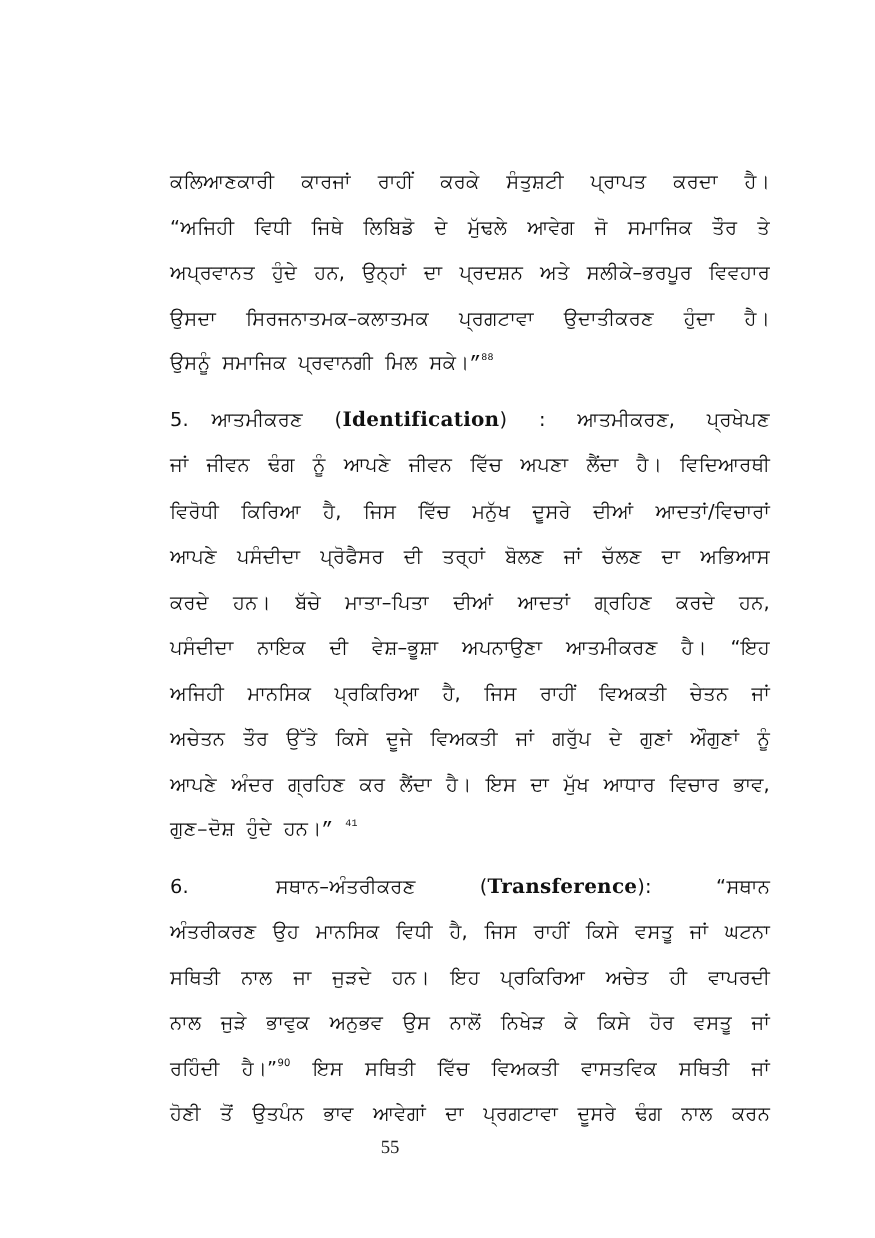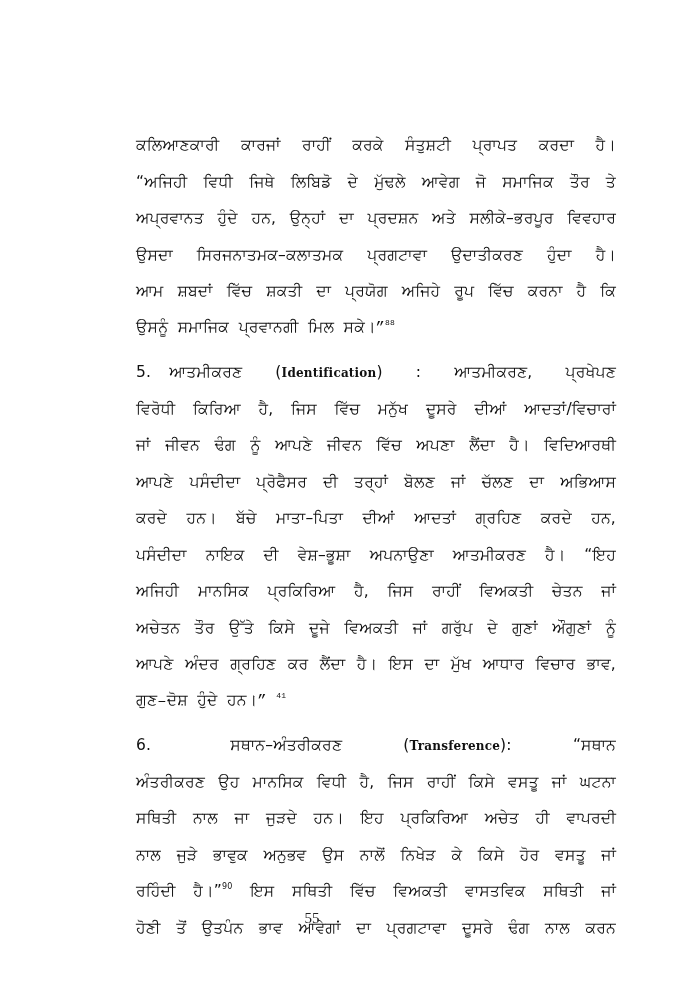--- a/index.html
+++ b/index.html
@@ -54,21 +54,21 @@
     .heading-num {
       font-family: "DejaVu Sans", sans-serif;
       margin-right: 18px;
     }
     .heading-pa {
       font-weight: normal;
     }
     .heading-en {
       font-family: "DejaVu Serif", serif;
       font-weight: bold;
-      font-size: 12px;
+      font-size: 16px;
     }
     .page-number {
       position: absolute;
       left: 0;
       width: 624px;
       top: 910px;
       text-align: center;
       font-family: "Liberation Serif", serif;
       font-size: 15px;
       color: #222222;
@@ -78,34 +78,33 @@
 <body>
 
 <div class="page">
   <div class="text-block">
 
     <div>
       <div class="line">ਕਲਿਆਣਕਾਰੀ ਕਾਰਜਾਂ ਰਾਹੀਂ ਕਰਕੇ ਸੰਤੁਸ਼ਟੀ ਪ੍ਰਾਪਤ ਕਰਦਾ ਹੈ।</div>
       <div class="line">“ਅਜਿਹੀ ਵਿਧੀ ਜਿਥੇ ਲਿਬਿਡੋ ਦੇ ਮੁੱਢਲੇ ਆਵੇਗ ਜੋ ਸਮਾਜਿਕ ਤੌਰ ਤੇ</div>
       <div class="line">ਅਪ੍ਰਵਾਨਤ ਹੁੰਦੇ ਹਨ, ਉਨ੍ਹਾਂ ਦਾ ਪ੍ਰਦਸ਼ਨ ਅਤੇ ਸਲੀਕੇ–ਭਰਪੂਰ ਵਿਵਹਾਰ</div>
       <div class="line">ਉਸਦਾ ਸਿਰਜਨਾਤਮਕ–ਕਲਾਤਮਕ ਪ੍ਰਗਟਾਵਾ ਉਦਾਤੀਕਰਣ ਹੁੰਦਾ ਹੈ।</div>
-      <div class="line">ਆਮ ਸ਼ਬਦਾਂ ਵਿੱਚ ਸ਼ਕਤੀ ਦਾ ਪ੍ਰਯੋਗ ਅਜਿਹੇ ਰੂਪ ਵਿੱਚ ਕਰਨਾ ਹੈ ਕਿ</div>
       <div class="line last">
         <span>ਉਸਨੂੰ ਸਮਾਜਿਕ ਪ੍ਰਵਾਨਗੀ ਮਿਲ ਸਕੇ।”</span><span class="sup">88</span>
       </div>
     </div>
 
     <div class="para-gap"></div>
 
     <div>
       <div class="line">
         <span class="heading-num">5.</span><span class="heading-pa">ਆਤਮੀਕਰਣ</span> <span>(</span><span class="heading-en">Identification</span><span>)</span><span> : ਆਤਮੀਕਰਣ, ਪ੍ਰਖੇਪਣ</span>
       </div>
+      <div class="line">ਜਾਂ ਜੀਵਨ ਢੰਗ ਨੂੰ ਆਪਣੇ ਜੀਵਨ ਵਿੱਚ ਅਪਣਾ ਲੈਂਦਾ ਹੈ। ਵਿਦਿਆਰਥੀ</div>
       <div class="line">ਵਿਰੋਧੀ ਕਿਰਿਆ ਹੈ, ਜਿਸ ਵਿੱਚ ਮਨੁੱਖ ਦੂਸਰੇ ਦੀਆਂ ਆਦਤਾਂ/ਵਿਚਾਰਾਂ</div>
-      <div class="line">ਜਾਂ ਜੀਵਨ ਢੰਗ ਨੂੰ ਆਪਣੇ ਜੀਵਨ ਵਿੱਚ ਅਪਣਾ ਲੈਂਦਾ ਹੈ। ਵਿਦਿਆਰਥੀ</div>
       <div class="line">ਆਪਣੇ ਪਸੰਦੀਦਾ ਪ੍ਰੋਫੈਸਰ ਦੀ ਤਰ੍ਹਾਂ ਬੋਲਣ ਜਾਂ ਚੱਲਣ ਦਾ ਅਭਿਆਸ</div>
       <div class="line">ਕਰਦੇ ਹਨ। ਬੱਚੇ ਮਾਤਾ–ਪਿਤਾ ਦੀਆਂ ਆਦਤਾਂ ਗ੍ਰਹਿਣ ਕਰਦੇ ਹਨ,</div>
       <div class="line">ਪਸੰਦੀਦਾ ਨਾਇਕ ਦੀ ਵੇਸ਼–ਭੂਸ਼ਾ ਅਪਨਾਉਣਾ ਆਤਮੀਕਰਣ ਹੈ। “ਇਹ</div>
       <div class="line">ਅਜਿਹੀ ਮਾਨਸਿਕ ਪ੍ਰਕਿਰਿਆ ਹੈ, ਜਿਸ ਰਾਹੀਂ ਵਿਅਕਤੀ ਚੇਤਨ ਜਾਂ</div>
       <div class="line">ਅਚੇਤਨ ਤੌਰ ਉੱਤੇ ਕਿਸੇ ਦੂਜੇ ਵਿਅਕਤੀ ਜਾਂ ਗਰੁੱਪ ਦੇ ਗੁਣਾਂ ਔਗੁਣਾਂ ਨੂੰ</div>
       <div class="line">ਆਪਣੇ ਅੰਦਰ ਗ੍ਰਹਿਣ ਕਰ ਲੈਂਦਾ ਹੈ। ਇਸ ਦਾ ਮੁੱਖ ਆਧਾਰ ਵਿਚਾਰ ਭਾਵ,</div>
       <div class="line last">
         <span>ਗੁਣ–ਦੋਸ਼ ਹੁੰਦੇ ਹਨ।” </span><span class="sup">41</span>
       </div>
     </div>

